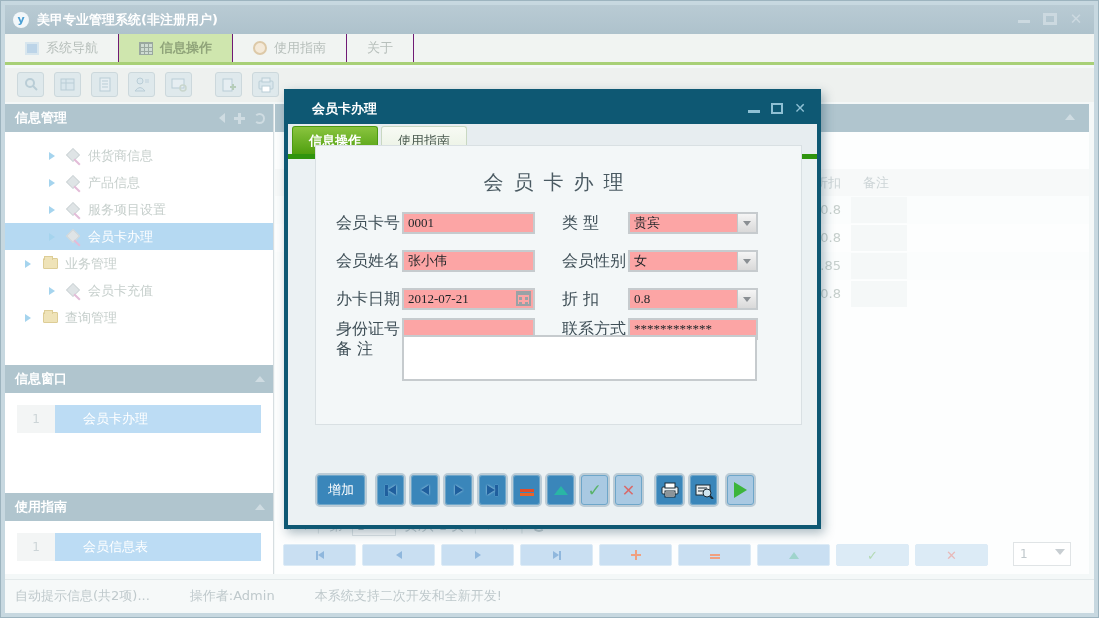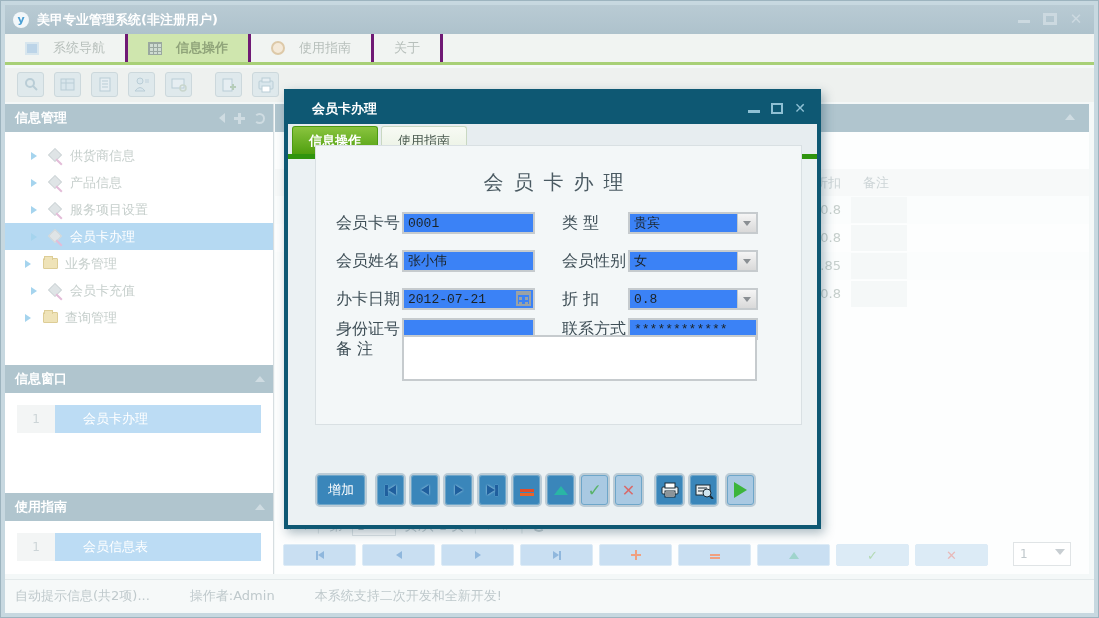--- a/index.html
+++ b/index.html
@@ -19,22 +19,22 @@
   .winctl { position:absolute; right:10px; top:7px; display:flex; gap:10px; }
   .winctl span { width:16px; height:14px; display:inline-block; position:relative; cursor:pointer; }
   .wc-min::after { content:""; position:absolute; left:2px; right:2px; bottom:3px; height:3px; background:#ccd9e0; }
   .wc-rest::after { content:""; position:absolute; inset:1px; border:3px solid #ccd9e0;
                     clip-path:polygon(0 0,35% 0,35% 35%,0 35%, 0 0, 100% 0,100% 35%,65% 35%,65% 0, 100% 0,100% 100%,65% 100%,65% 65%,100% 65%,100% 100%,0 100%,0 65%,35% 65%,35% 100%,0 100%); }
   .wc-close { color:#ccd9e0; font-size:15px; font-weight:bold; line-height:14px; text-align:center; }
 
   
   .mtabs { position:absolute; left:4px; top:33px; right:4px; height:31px;
            background:#f1f4f2; border-bottom:3px solid #a8d077; display:flex; }
-  .mtab { display:flex; align-items:center; gap:14px; padding:0 20px; font-size:13px;
-          color:#b7bfbb; border-right:3px solid #701a75; cursor:pointer;justify-content:flex-end; }
+  .mtab { display:flex; align-items:center; gap:7px; padding:0 20px; font-size:13px;
+          color:#b7bfbb; border-right:1px solid #701a75; cursor:pointer;justify-content:flex-end; }
   .mtab.active { background:#cfe6ae; color:#90a47a; font-weight:bold; }
   .mi { width:14px; height:13px; display:inline-block; }
   .mi-window { background:#bcd4e8; border:2px solid #d8e6ee; }
   .mi-grid   { background:
      linear-gradient(#9aa8a0 1px,transparent 1px) 0 0/4px 4px,
      linear-gradient(90deg,#9aa8a0 1px,transparent 1px) 0 0/4px 4px,#cfdcd2; border:1px solid #9aa8a0; }
   .mi-guide  { width:14px; height:14px; border-radius:50%; background:#f4e9d8; border:2px solid #ddc9a8; }
 
   
   .toolbar { position:absolute; left:4px; top:67px; right:4px; height:34px; background:#eef1ef; }
@@ -50,21 +50,21 @@
   .phead .pctl { position:absolute; right:8px; top:0; height:100%; display:flex; align-items:center; gap:9px; }
   .tri-left  { width:0; height:0; border:5px solid transparent; border-right:6px solid #cfdce2; border-left:none; }
   .tri-up    { width:0; height:0; border:5px solid transparent; border-bottom:6px solid #cfdce2; border-top:none; }
   .plus-ic { position:relative; width:11px; height:11px; }
   .plus-ic::before { content:""; position:absolute; left:0; right:0; top:4px; height:3px; background:#cfdce2; }
   .plus-ic::after  { content:""; position:absolute; top:0; bottom:0; left:4px; width:3px; background:#cfdce2; }
   .refr-ic { width:11px; height:11px; border:2px solid #cfdce2; border-radius:50%; border-left-color:transparent; }
 
   .tree { padding-top:10px; }
   .titem { height:27px; display:flex; align-items:center; font-size:13px; color:#c6cfcc; cursor:pointer; }
-  .titem.leaf { padding-left:26px; }
+  .titem.leaf { padding-left:44px; }
   .titem.folder { padding-left:20px; }
   .titem.selected { background:#b5d9f2; color:#ffffff; }
   .chev { width:0; height:0; border:4px solid transparent; border-left:6px solid #a5d4ee; margin-right:8px; }
   .wand { width:14px; height:14px; margin-right:7px; position:relative; }
   .wand::before { content:""; position:absolute; left:1px; top:1px; width:8px; height:8px;
                   background:#dfe4e6; border:1px solid #cfd6d8; transform:rotate(45deg); }
   .wand::after { content:""; position:absolute; right:0; bottom:0; width:8px; height:2px;
                  background:#e3bcd8; transform:rotate(45deg); }
   .folder-ic { width:15px; height:11px; margin-right:7px; background:#efe3b8; border:1px solid #ddcd96;
                border-radius:1px; position:relative; }
@@ -140,22 +140,22 @@
            background:linear-gradient(#f7faf4,#e9f1e2); color:#4a5a50; margin-right:3px; }
   .mtab2.active { background:linear-gradient(#8ac43f,#4f9f0f); color:#ffffff; font-weight:bold;
                   border-color:#4c9a12; }
   .mgreen { height:5px; background:#2f940e; }
 
   .formpanel { position:absolute; left:27px; top:52px; width:487px; height:280px;
                background:#f3f7f8; border:1px solid #d9e0e3; }
   .ftitle { text-align:center; margin-top:23px; font-size:20px; color:#4a5a62; letter-spacing:10px; }
   .frow { position:absolute; height:24px; display:flex; align-items:center; }
   .flabel { font-size:16px; color:#3f4f57; width:66px; }
-  .tinput { height:22px; border:2px solid #c6cbce; background:#3b82f6; font-size:13px;
-            color:#1c2326; padding:0 4px; font-family:Liberation Mono, monospace; }
+  .tinput { height:22px; border:2px solid #c6cbce; background:#fca5a5; font-size:13px;
+            color:#1c2326; padding:0 4px; font-family:Liberation Serif, serif; }
   .w133 { width:133px; } .w130 { width:130px; }
   .combo { position:relative; display:flex; }
   .combo .tinput { padding-right:22px; }
   .combo .cbtn { position:absolute; right:2px; top:2px; bottom:2px; width:19px;
                  background:linear-gradient(#f5f5f5,#d9d9d9); border-left:1px solid #c2c8ca;
                  display:flex; align-items:center; justify-content:center; cursor:pointer; }
   .combo .cbtn i { width:0; height:0; border:4px solid transparent; border-top:5px solid #8a8f93; margin-top:4px; }
   .cal { position:absolute; right:4px; top:3px; width:15px; height:15px; cursor:pointer; }
   .cal::before { content:""; position:absolute; inset:0; border:2px solid #9aa2a6; border-top-width:4px; }
   .cal::after { content:""; position:absolute; left:3px; top:6px; width:3px; height:3px;

